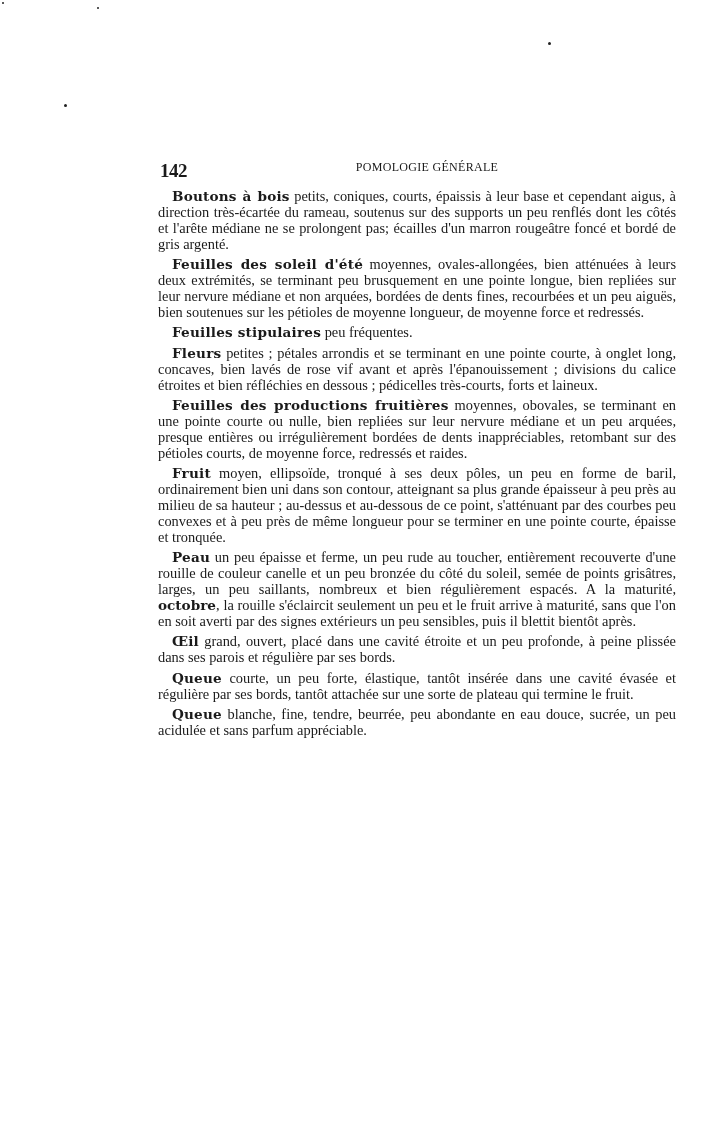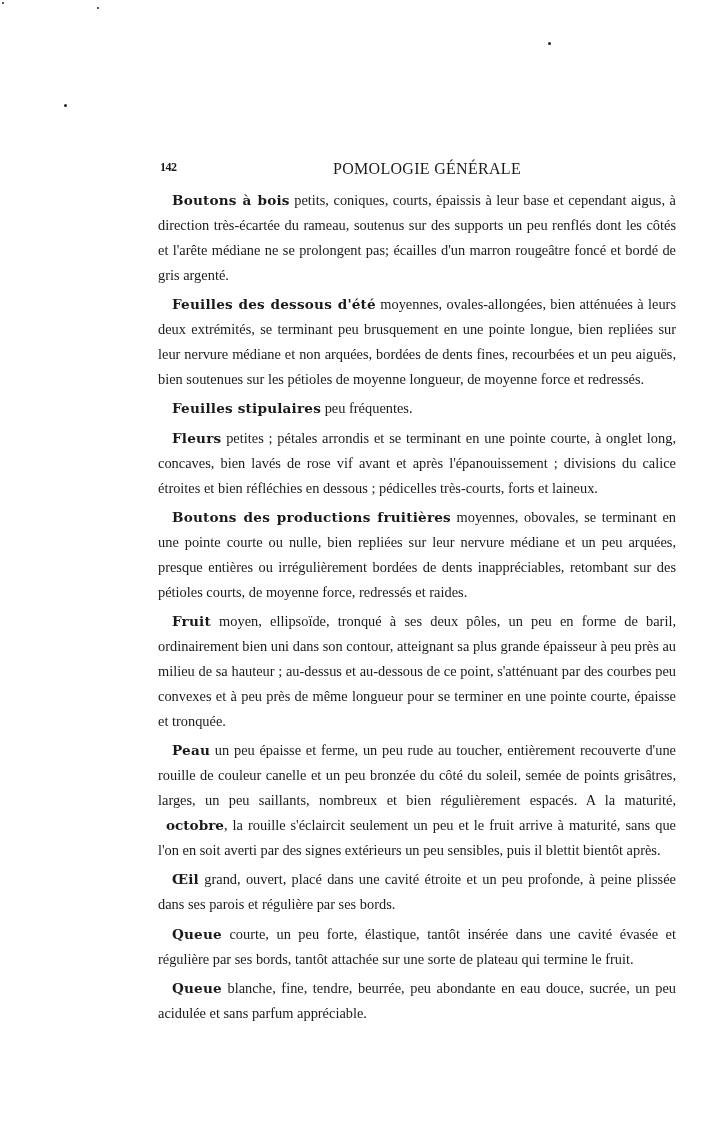--- a/index.html
+++ b/index.html
@@ -28,81 +28,80 @@
     }
     .header {
       position: relative;
       height: 26px;
       margin-bottom: 4px;
     }
     .page-number {
       position: absolute;
       left: 2px;
       top: 2px;
-      font-size: 12px;
+      font-size: 19px;
       font-weight: bold;
       letter-spacing: -0.5px;
     }
     .running-title {
       position: absolute;
       left: 0;
       right: 0;
       top: 2px;
       text-align: center;
-      font-size: 16px;
+      font-size: 12px;
       letter-spacing: 0.3px;
       padding-left: 20px;
     }
     .entry {
       font-size: 14.4px;
-      line-height: 25px;
+      line-height: 16px;
       text-align: justify;
       text-indent: 14px;
       margin: 0 0 4.2px 0;
       hyphens: manual;
     }
     .term {
       font-family: "DejaVu Serif", "Liberation Serif", serif;
       font-weight: bold;
       font-size: 13.6px;
       letter-spacing: 0.2px;
     }
     .inline-bold {
       font-family: "DejaVu Serif", "Liberation Serif", serif;
       font-weight: bold;
       font-size: 13.6px;
-      margin-left: 8px;
     }
   </style>
 </head>
 <body>
 
 <span class="speck" style="left:548px;top:42px;width:3px;height:3px;"></span>
 <span class="speck" style="left:64px;top:104px;width:3px;height:3px;"></span>
 <span class="speck" style="left:97px;top:7px;width:2px;height:2px;"></span>
 <span class="speck" style="left:2px;top:2px;width:2px;height:2px;"></span>
 
 <div class="page">
   <div class="header">
     <span class="page-number">142</span>
     <span class="running-title">POMOLOGIE GÉNÉRALE</span>
   </div>
 
   <p class="entry"><span class="term">Boutons à bois</span><span> petits, coniques, courts, épaissis à leur base et cependant aigus, à direction très-écartée du rameau, soutenus sur des supports un peu renflés dont les côtés et l'arête médiane ne se prolongent pas; écailles d'un marron rougeâtre foncé et bordé de gris argenté.</span></p>
 
 
-  <p class="entry"><span class="term">Feuilles des dessous d'été</span><span> moyennes, ovales-allongées, bien atténuées à leurs deux extrémités, se terminant peu brusquement en une pointe longue, bien repliées sur leur nervure médiane et non arquées, bordées de dents fines, recourbées et un peu aiguës, bien soutenues sur les pétioles de moyenne longueur, de moyenne force et redressés.</span></p>
+  <p class="entry"><span class="term">Feuilles des soleil d'été</span><span> moyennes, ovales-allongées, bien atténuées à leurs deux extrémités, se terminant peu brusquement en une pointe longue, bien repliées sur leur nervure médiane et non arquées, bordées de dents fines, recourbées et un peu aiguës, bien soutenues sur les pétioles de moyenne longueur, de moyenne force et redressés.</span></p>
 
 
   <p class="entry"><span class="term">Feuilles stipulaires</span><span> peu fréquentes.</span></p>
 
 
   <p class="entry"><span class="term">Fleurs</span><span> petites ; pétales arrondis et se terminant en une pointe courte, à onglet long, concaves, bien lavés de rose vif avant et après l'épanouissement ; divisions du calice étroites et bien réfléchies en dessous ; pédicelles très-courts, forts et laineux.</span></p>
 
-  <p class="entry"><span class="term">Boutons des productions fruitières</span><span> moyennes, obovales, se terminant en une pointe courte ou nulle, bien repliées sur leur nervure médiane et un peu arquées, presque entières ou irrégulièrement bordées de dents inappréciables, retombant sur des pétioles courts, de moyenne force, redressés et raides.</span></p>
+  <p class="entry"><span class="term">Feuilles des productions fruitières</span><span> moyennes, obovales, se terminant en une pointe courte ou nulle, bien repliées sur leur nervure médiane et un peu arquées, presque entières ou irrégulièrement bordées de dents inappréciables, retombant sur des pétioles courts, de moyenne force, redressés et raides.</span></p>
 
 
   <p class="entry"><span class="term">Fruit</span><span> moyen, ellipsoïde, tronqué à ses deux pôles, un peu en forme de baril, ordinairement bien uni dans son contour, atteignant sa plus grande épaisseur à peu près au milieu de sa hauteur ; au-dessus et au-dessous de ce point, s'atténuant par des courbes peu convexes et à peu près de même longueur pour se terminer en une pointe courte, épaisse et tronquée.</span></p>
 
   <p class="entry"><span class="term">Peau</span><span> un peu épaisse et ferme, un peu rude au toucher, entièrement recouverte d'une rouille de couleur canelle et un peu bronzée du côté du soleil, semée de points grisâtres, larges, un peu saillants, nombreux et bien régulièrement espacés. A la maturité, </span><span class="inline-bold">octobre</span><span>, la rouille s'éclaircit seulement un peu et le fruit arrive à maturité, sans que l'on en soit averti par des signes extérieurs un peu sensibles, puis il blettit bientôt après.</span></p>
 
   <p class="entry"><span class="term">Œil</span><span> grand, ouvert, placé dans une cavité étroite et un peu profonde, à peine plissée dans ses parois et régulière par ses bords.</span></p>
 
   <p class="entry"><span class="term">Queue</span><span> courte, un peu forte, élastique, tantôt insérée dans une cavité évasée et régulière par ses bords, tantôt attachée sur une sorte de plateau qui termine le fruit.</span></p>
 

